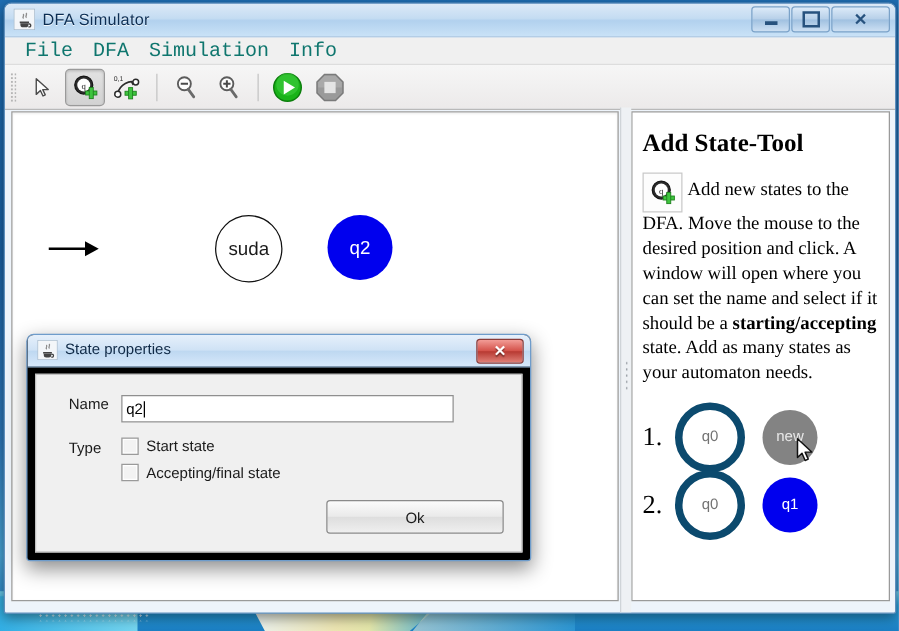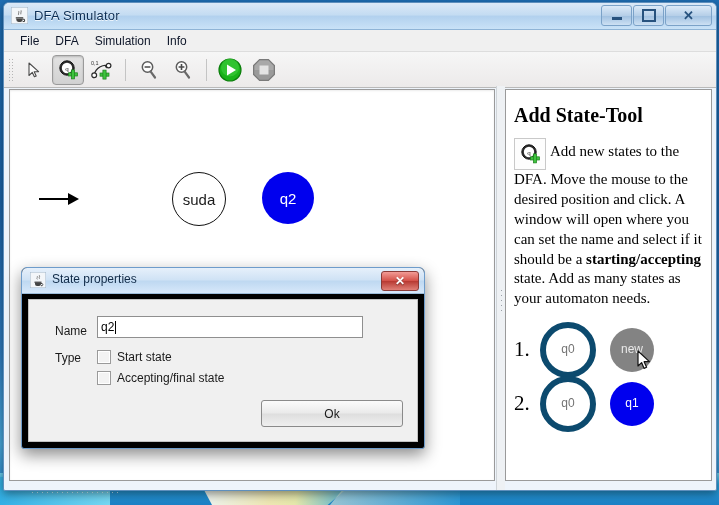--- a/index.html
+++ b/index.html
@@ -44,21 +44,21 @@
     display:flex;align-items:center;justify-content:center;}
   .wbtn .gl{display:block;}
   .wbtn.min .gl{width:10px;height:3px;background:#27527e;margin-top:6px;}
   .wbtn.max .gl{width:10px;height:9px;border:2px solid #27527e;}
   .wbtn.close{width:45px;}
   .wbtn.close .gl{font-size:13px;color:#27527e;font-weight:bold;line-height:1;}
 
   
   .menubar{height:21px;background:#f0f0f0;border-bottom:1px solid #ddd;
     display:flex;align-items:center;padding-left:8px;}
-  .menuitem{font-size:12px;color:#0f172a;padding:2px 8px;}
+  .menuitem{font-size:16px;color:#0f766e;padding:2px 8px;font-family:Liberation Mono, monospace;}
 
   
   .toolbar{height:35px;background:linear-gradient(180deg,#f6f6f6,#eceaea);
     border-bottom:1px solid #b9b9b9;display:flex;align-items:center;padding-left:4px;position:relative;}
   .grip{width:5px;height:24px;margin-right:4px;
     background-image:radial-gradient(circle,#b5b5b5 .8px,transparent 1px);background-size:3px 3px;}
   .tbtn{width:30px;height:28px;margin:0 1px;display:flex;align-items:center;justify-content:center;
     border:1px solid transparent;border-radius:3px;position:relative;}
   .tbtn.pressed{border:1px solid #9a9a9a;border-radius:4px;
     background:linear-gradient(180deg,#e2e2e2,#d2d2d2);box-shadow:inset 0 1px 2px rgba(0,0,0,.18);}
@@ -113,21 +113,21 @@
     background:linear-gradient(180deg,#e6f0fb 0%,#cfe2f5 48%,#bed8f1 52%,#d7e8fa 100%);
     border-bottom:1px solid #9cbbd9;}
   .dlg-title .ico{position:absolute;left:8px;top:4px;width:16px;height:16px;}
   .dlg-title .txt{position:absolute;left:30px;top:4px;font-size:12px;color:#102a47;}
   .dlg-close{position:absolute;right:5px;top:3px;width:36px;height:18px;border-radius:3px;
     border:1px solid #8a3b38;background:linear-gradient(180deg,#f29c96,#d4524a 48%,#b83a33 52%,#e08077);
     display:flex;align-items:center;justify-content:center;color:#fff;font-size:12px;font-weight:bold;
     text-shadow:0 1px 1px rgba(0,0,0,.4);}
   .dlg-body{position:absolute;left:6px;top:31px;right:6px;bottom:6px;
     background:#f0f0f0;border:1px solid #c2c2c2;}
-  .field-row{display:flex;align-items:flex-end;margin:16px 0 0 26px;}
+  .field-row{display:flex;align-items:flex-start;margin:16px 0 0 26px;}
   .field-label{width:42px;font-size:12px;color:#1a1a1a;}
   .text-input{width:258px;height:18px;border:1px solid #8f8f8f;background:#fff;
     font-size:12px;color:#000;padding:1px 3px;box-sizing:content-box;display:flex;align-items:center;}
   .caret{display:inline-block;width:1px;height:13px;background:#000;margin-left:1px;}
   .type-row{display:flex;align-items:flex-start;margin:12px 0 0 26px;}
   .type-label{width:42px;font-size:12px;color:#1a1a1a;padding-top:1px;}
   .cbrow{display:flex;align-items:center;margin-bottom:7px;}
   .cbox{width:12px;height:12px;border:1px solid #9a9a9a;background:#f3f3f3;margin-right:6px;
     box-shadow:inset 0 0 0 1px #fff;}
   .cblabel{font-size:12px;color:#1a1a1a;}

